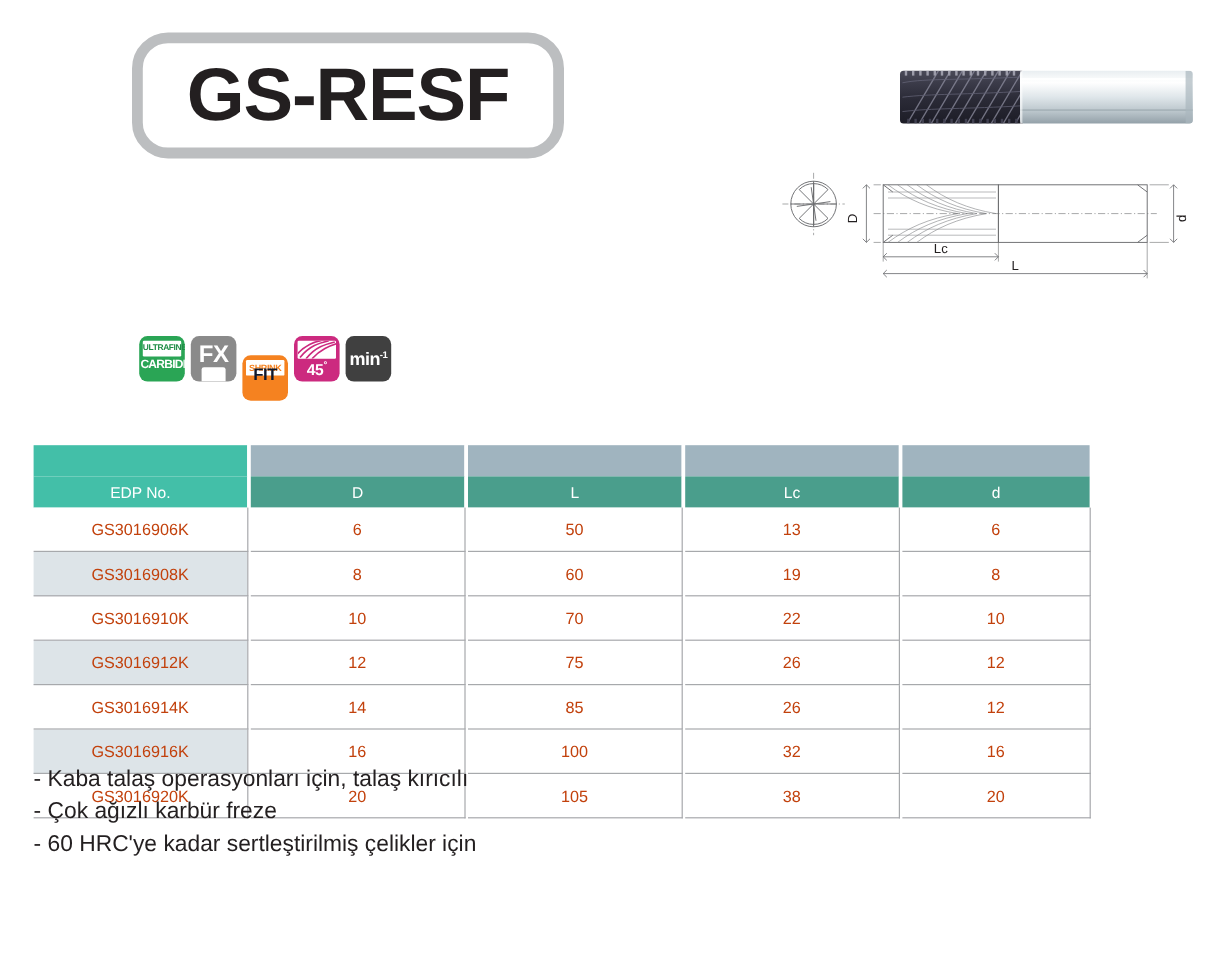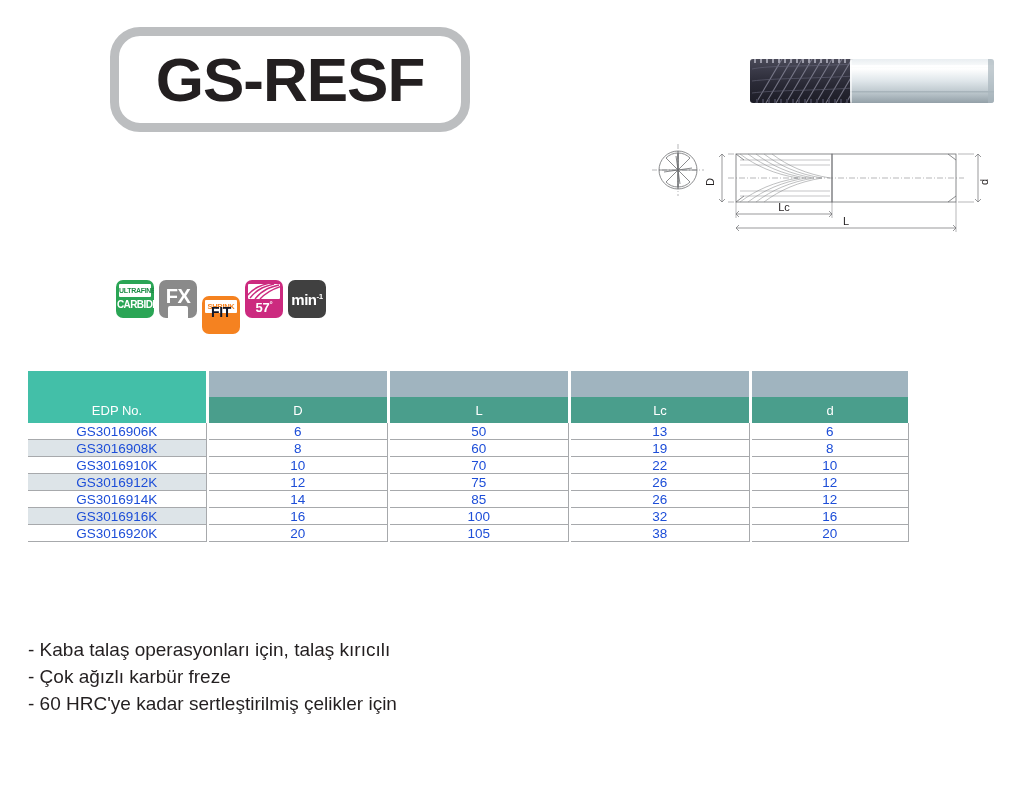--- a/index.html
+++ b/index.html
@@ -189,25 +189,25 @@
   .hdr-cell {
     background: #4a9e8c;
     color: #ffffff;
     font-size: 13px;
     text-align: center;
     height: 26px;
     vertical-align: middle;
   }
 
   .cell {
-    height: 16px;
+    height: 36px;
     font-size: 13.5px;
     text-align: center;
     vertical-align: middle;
-    color: #1d4ed8;
+    color: #c2410c;
     border-bottom: 1px solid #a7a9ac;
     border-right: 1px solid #a7a9ac;
     background: #ffffff;
   }
   .cell-edp { border-right: 1px solid #a7a9ac; }
   .cell-edp.alt { background: #dde4e8; }
   .cell-last { border-right: 1px solid #a7a9ac; }
   .row-first .cell { border-top: none; }
 
   
@@ -433,21 +433,21 @@
       <svg width="32" height="15" viewBox="0 0 32 15">
         <g stroke="#cc2a7f" stroke-width="1.4" fill="none">
           <path d="M-2,13 C6,3 14,1 22,-1"></path>
           <path d="M2,14 C10,4 18,2 26,0"></path>
           <path d="M7,15 C15,5 23,3 31,1"></path>
           <path d="M12,15 C20,6 28,4 34,2"></path>
         </g>
       </svg>
     </div>
     <div class="a-bot">
-      <span>57</span><sup>°</sup>
+      <span>45</span><sup>°</sup>
     </div>
   </div>
 
   <div class="badge badge-min">
     <div class="m-text">
       <span>min</span><sup>-1</sup>
     </div>
   </div>
 </div>
 

